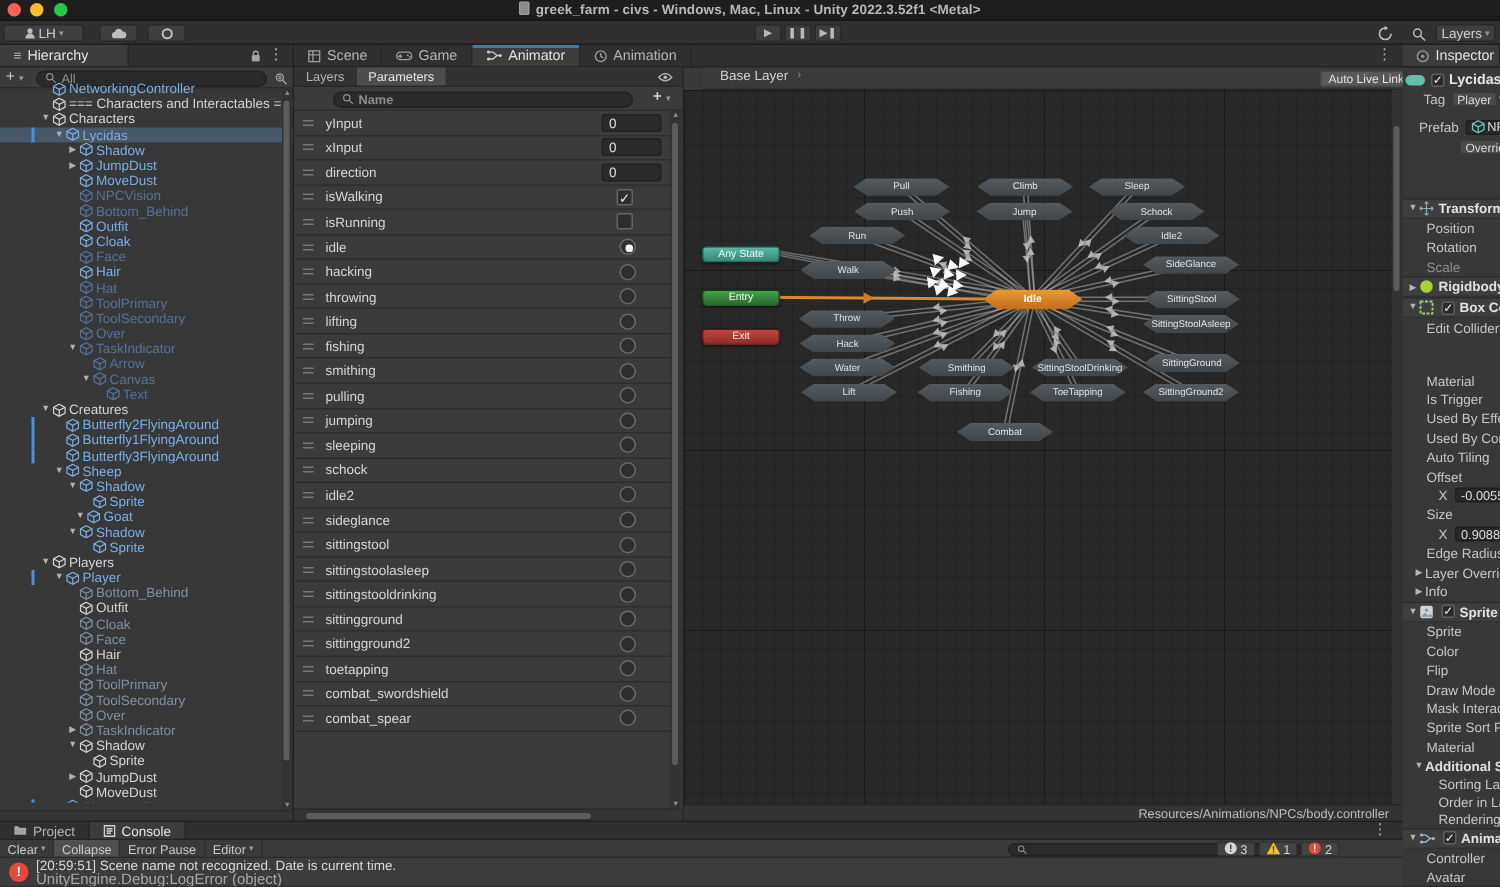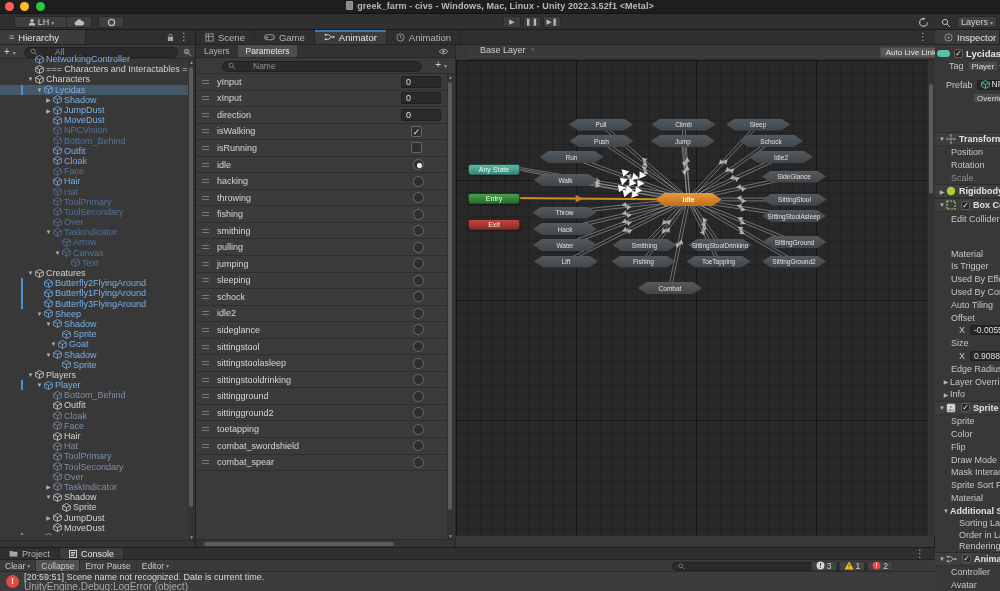--- a/index.html
+++ b/index.html
@@ -24,21 +24,21 @@
   .tabbar{position:absolute;background:#2f2f2f;border-bottom:1px solid #232323;display:flex;align-items:stretch;}
   .tab{display:flex;align-items:center;gap:4px;padding:0 9px;font-size:9.5px;color:#b5b5b5;background:#2f2f2f;border-right:1px solid #252525;position:relative;}
   .tab.active{background:#3c3c3c;color:#e4e4e4;}
   .tab.active.focus::before{content:"";position:absolute;left:0;top:0;right:0;height:2px;background:#3a79bb;}
   .kebab{color:#b5b5b5;font-size:10px;line-height:1;}
 
   
   .hierarchy{position:absolute;left:0;top:30px;width:196px;height:517px;background:#383838;border-right:1px solid #1f1f1f;overflow:hidden;}
   .hier-tabbar{left:0;top:0;width:196px;height:15px;}
   .hier-search{position:absolute;left:0;top:15px;width:196px;height:14px;background:#3b3b3b;border-bottom:1px solid #2c2c2c;}
-  .pill{position:absolute;background:#2a2a2a;border:1px solid #212121;border-radius:7px;color:#8f8f8f;font-size:8.5px;display:flex;align-items:center;gap:17px;padding:0 5px;}
+  .pill{position:absolute;background:#2a2a2a;border:1px solid #212121;border-radius:7px;color:#8f8f8f;font-size:8.5px;display:flex;align-items:center;gap:3px;padding:0 5px;}
   .htree{position:absolute;left:0;top:29px;width:196px;height:481px;overflow:hidden;}
   .hrow{position:relative;height:10.2px;display:flex;align-items:center;font-size:9px;white-space:nowrap;}
   .hrow.selected{background:#475869;}
   .hbar{position:absolute;left:21px;top:0;width:2px;height:100%;background:#4a90d9;}
   .hfold{width:9px;flex:0 0 9px;font-size:6px;color:#b0b0b0;text-align:center;}
   .hicon{width:11px;flex:0 0 11px;display:flex;align-items:center;}
   .hlabel{overflow:hidden;}
   .hchev{position:absolute;right:5px;color:#9a9a9a;font-size:8px;}
   .c-prefab{color:#7baee5;}
   .c-prefab-dim{color:#54719b;}
@@ -49,21 +49,21 @@
   .sarrow{position:absolute;left:0;width:100%;text-align:center;color:#8a8a8a;font-size:5px;line-height:6px;}
 
   
   .animwin{position:absolute;left:196px;top:30px;width:739px;height:517px;background:#383838;border-right:1px solid #1f1f1f;}
   .anim-tabbar{left:0;top:0;width:739px;height:15px;}
   .animbody{position:absolute;left:0;top:15px;width:739px;height:502px;}
   .paramside{position:absolute;left:0;top:0;width:259px;height:502px;background:#3b3b3b;}
   .subtabs{position:absolute;left:0;top:0;width:259px;height:13px;background:#323232;border-bottom:1px solid #282828;display:flex;}
   .subtab{padding:0 8px;font-size:8.5px;color:#b5b5b5;display:flex;align-items:center;}
   .subtab.active{background:#4d4d4d;color:#e8e8e8;}
-  .psearch{position:absolute;left:0;top:13px;width:259px;height:16px;background:#3b3b3b;border-bottom:1px solid #2e2e2e;}
+  .psearch{position:absolute;left:0;top:13px;width:259px;height:16px;background:#3b3b3b;border-bottom:1px solid #2e2e2e;font-weight:bold;}
   .plist{position:absolute;left:0;top:29px;width:259px;height:465px;overflow:hidden;}
   .prow{position:relative;height:16.55px;border-bottom:1px solid rgba(0,0,0,.22);display:flex;align-items:center;}
   .phandle{margin-left:6px;width:7px;height:4px;border-top:1px solid #787878;border-bottom:1px solid #787878;flex:0 0 7px;}
   .pname{margin-left:8px;font-size:9px;color:#d6d6d6;}
   .pfield{position:absolute;right:14px;width:40px;height:12px;background:#2a2a2a;border:1px solid #212121;border-radius:2px;color:#e0e0e0;font-size:9px;padding-left:4px;line-height:11px;}
   .pcheck{position:absolute;right:33px;width:11px;height:11px;background:#2e2e2e;border:1px solid #656565;border-radius:2px;color:#ececec;font-size:9px;line-height:10px;text-align:center;}
   .pradio{position:absolute;right:31px;width:11px;height:11px;background:#2e2e2e;border:1px solid #6a6a6a;border-radius:50%;}
   .pradio .dot{position:absolute;left:3px;top:3px;width:4.5px;height:4.5px;border-radius:50%;background:#f2f2f2;}
   .phscroll{position:absolute;left:0;top:494px;width:259px;height:8px;background:#343434;border-top:1px solid #2a2a2a;}
   .phthumb{position:absolute;left:8px;top:1.5px;width:190px;height:4px;background:#5c5c5c;border-radius:2px;}
@@ -121,21 +121,21 @@
 <div class="screen">
 
   <div class="titlebar">
     <div class="tl r"></div>
     <div class="tl y"></div>
     <div class="tl g"></div>
     <div class="wtitle"><span class="docico"></span><span>greek_farm - civs - Windows, Mac, Linux - Unity 2022.3.52f1 &lt;Metal&gt;</span></div>
   </div>
 
   <div class="toolbar">
-    <div class="tbtn" style="left:14px;width:54px;">
+    <div class="tbtn" style="left:2px;width:54px;">
       <span class="ticon">
           <svg width="8" height="8" viewBox="0 0 8 8">
             <circle cx="4" cy="2.6" r="1.7" fill="#bdbdbd"></circle>
             <path d="M.8 7.6a3.2 3.2 0 0 1 6.4 0z" fill="#bdbdbd"></path>
           </svg>
         </span>
       <span>LH</span>
         <span style="font-size:6px;color:#999;">▾</span>
     </div>
     <div class="tbtn" style="left:66px;width:26px;">
@@ -815,20 +815,25 @@
               </div>
             </div>
             <div class="prow">
               <span class="phandle"></span>
               <span class="pname">hacking</span>
               <div class="pradio"></div>
             </div>
             <div class="prow">
               <span class="phandle"></span>
               <span class="pname">throwing</span>
+              <div class="pradio"></div>
+            </div>
+            <div class="prow">
+              <span class="phandle"></span>
+              <span class="pname">lifting</span>
               <div class="pradio"></div>
             </div>
             <div class="prow">
               <span class="phandle"></span>
               <span class="pname">fishing</span>
               <div class="pradio"></div>
             </div>
             <div class="prow">
               <span class="phandle"></span>
               <span class="pname">smithing</span>
@@ -1059,20 +1064,21 @@
             <div class="gnode" style="left: 232px; top: 179px; width: 64px; height: 12px;">SittingStoolDrinking</div>
             <div class="gnode" style="left: 230.5px; top: 195.5px; width: 64px; height: 12px;">ToeTapping</div>
             <div class="gnode" style="left: 156.5px; top: 179px; width: 64px; height: 12px;">Smithing</div>
             <div class="gnode" style="left: 155.5px; top: 195.5px; width: 64px; height: 12px;">Fishing</div>
             <div class="gnode" style="left: 182px; top: 222px; width: 64px; height: 12px;">Combat</div>
             <div class="gnode idle" style="left: 199.5px; top: 133px; width: 66px; height: 13px;">Idle</div>
           </div>
         <div class="vscroll" style="position:absolute;right:0;top:15px;width:7px;height:476px;">
           <div class="vthumb" style="top:24px;height:110px;"></div>
         </div>
+        <div class="gstatus">Resources/Animations/NPCs/body.controller</div>
       </div>
     </div>
   </div>
 
   <div class="inspector">
     <div class="tabbar insp-tabbar">
       <div class="tab active" style="min-width:65px;">
         <span>
             <svg width="9" height="9" viewBox="0 0 10 10">
               <circle cx="5" cy="5" r="4" fill="none" stroke="#9b9b9b"></circle>

